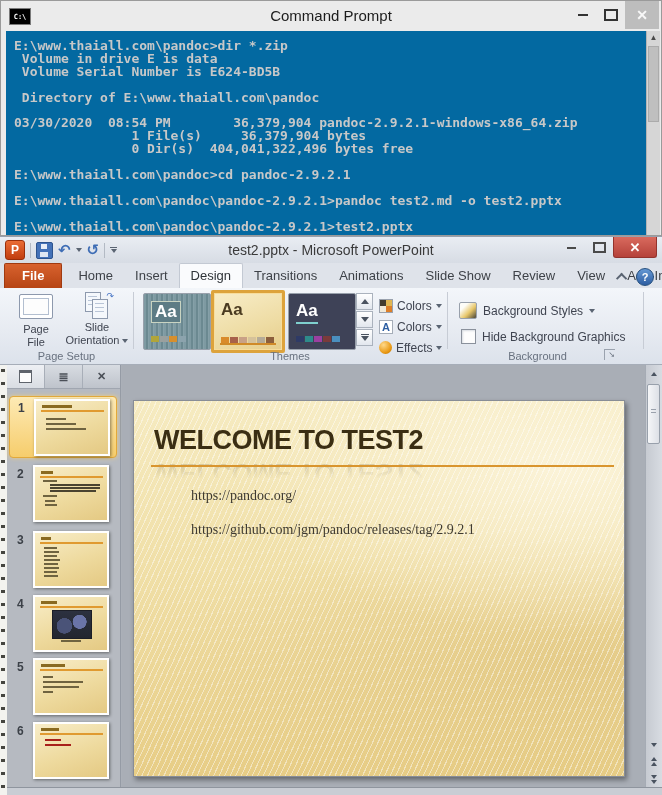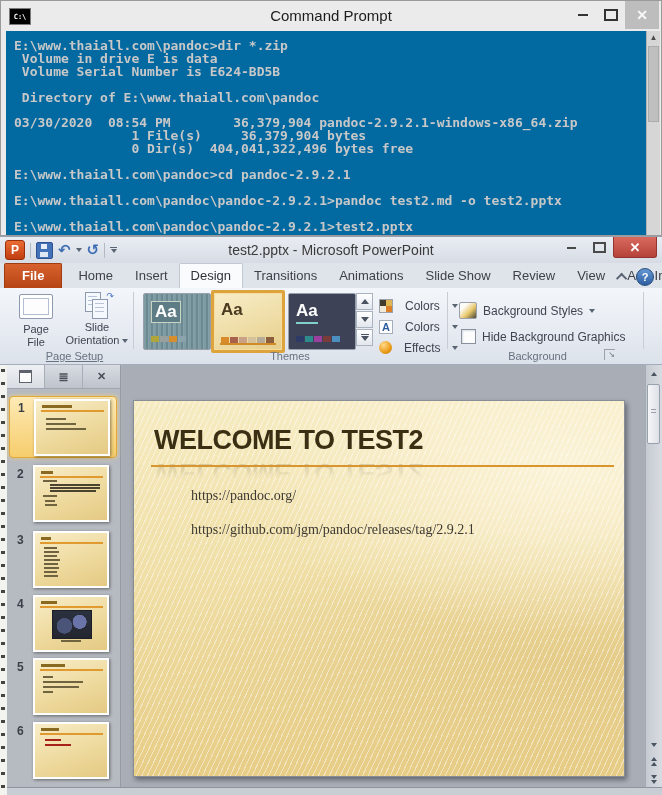--- a/index.html
+++ b/index.html
@@ -79,21 +79,21 @@
   #theme3{left:288px;background:#3e4257;}
   #theme3 .aa{color:#fff;border-bottom:2px solid #7fd0ce;padding-bottom:1px;}
   .gallery-scroll{position:absolute;left:356px;top:5px;width:17px;}
   .gs-btn{height:17px;background:linear-gradient(#ffffff,#e2e7ee);border:1px solid #aab2bd;margin-bottom:1px;
     display:flex;align-items:center;justify-content:center;box-sizing:border-box;}
   .tri-up{width:0;height:0;border-left:4px solid transparent;border-right:4px solid transparent;border-bottom:5px solid #4a5360;}
   .tri-dn{width:0;height:0;border-left:4px solid transparent;border-right:4px solid transparent;border-top:5px solid #4a5360;}
   .more-glyph{display:flex;flex-direction:column;align-items:center;gap:1px;}
   .more-glyph .bar{width:8px;height:1px;background:#4a5360;}
 
-  .tfx-row{position:absolute;left:379px;height:17px;display:flex;align-items:center;gap:12px;font-size:12px;color:#3f4450;white-space:nowrap;}
+  .tfx-row{position:absolute;left:379px;height:17px;display:flex;align-items:center;gap:4px;font-size:12px;color:#3f4450;white-space:nowrap;}
   .colors-icon{width:14px;height:14px;border:1px solid #9aa2ae;box-sizing:border-box;
     background:linear-gradient(to right,#433c2e 50%,#e0b652 50%) top/100% 50% no-repeat,
                linear-gradient(to right,#f1ead8 50%,#dd7f28 50%) bottom/100% 50% no-repeat;}
   .fonts-icon{width:14px;height:14px;border:1px solid #a5adb8;background:#fff;color:#2e5fa3;font-weight:bold;font-size:11px;text-align:center;line-height:12px;box-sizing:border-box;}
   .effects-icon{width:13px;height:13px;border-radius:50%;background:radial-gradient(circle at 35% 30%,#ffd98a,#e8960f 65%,#a96300);}
 
   .bgrow{position:absolute;display:flex;align-items:center;gap:6px;font-size:12px;color:#3f4450;white-space:nowrap;}
   .bgstyle-icon{width:16px;height:15px;border:1px solid #98a0ab;border-radius:2px;
     background:linear-gradient(135deg,#fdfdf8 25%,#e8c76a 60%,#4a463a 100%);}
   .checkbox{width:13px;height:13px;background:#fdfdfd;border:1px solid #8a919c;box-shadow:inset 1px 1px 2px #d7dbe1;}
@@ -256,21 +256,21 @@
       </div>
       <div class="big-btn" style="left:62px;width:70px;">
         <div class="so-icon">
           <span class="pg back"></span>
             <span class="pg front"></span>
             <span class="so-arrow">↷</span>
         </div>
         <div>Slide</div>
         <div><span>Orientation</span> <span class="dd"></span></div>
       </div>
-      <div class="group-label" style="left:8px;width:133px;text-decoration:underline;">Page Setup</div>
+      <div class="group-label" style="left:0;width:133px;">Page Setup</div>
 
       <div class="theme-box" id="theme1">
         <span class="aa">Aa</span>
         <span class="swatches">
             <span class="sw" style="background:#b0a53a"></span>
             <span class="sw" style="background:#9aa09e"></span>
             <span class="sw" style="background:#d78f2d"></span>
             <span class="sw" style="background:#8ca3ad"></span>
           </span>
       </div>

